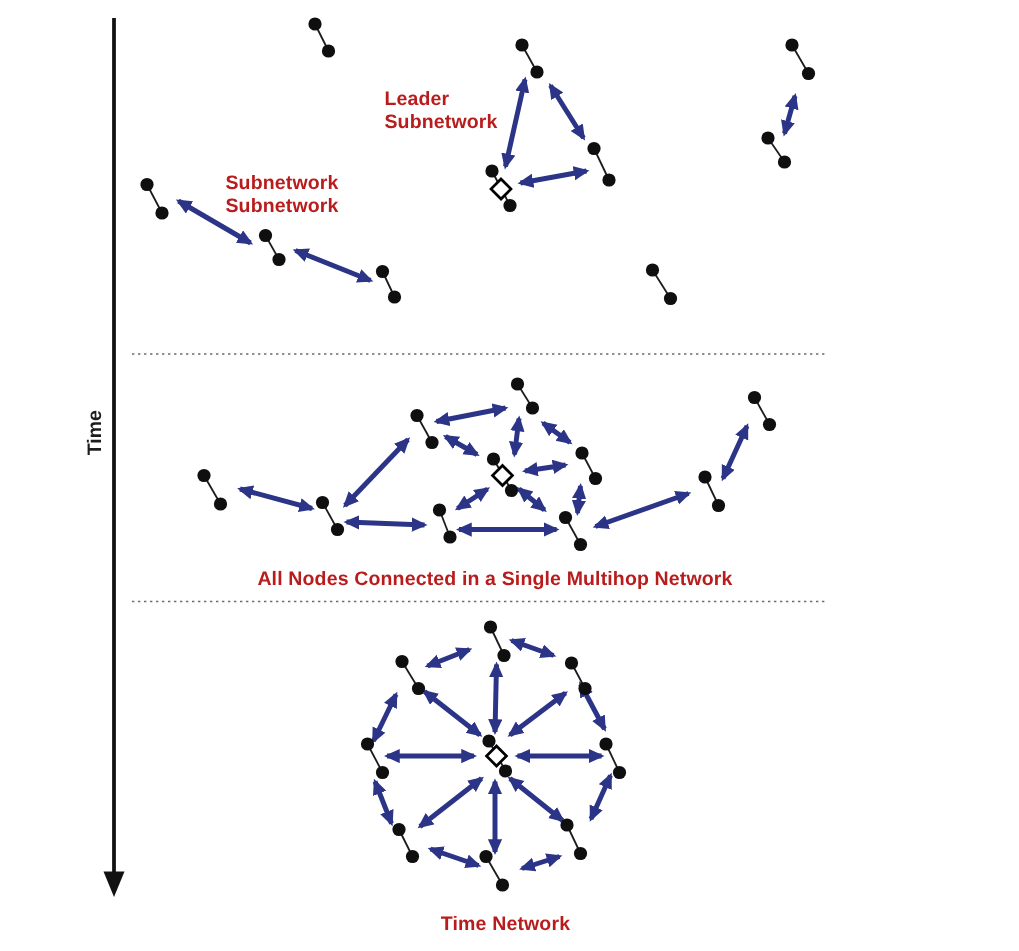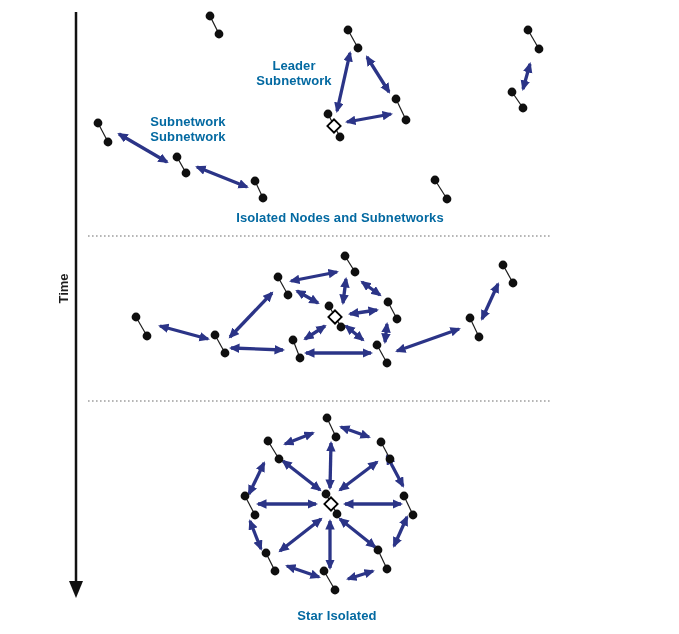--- a/index.html
+++ b/index.html
@@ -8,22 +8,22 @@
     width: 679px;
     height: 634px;
     background: #ffffff;
     font-family: "Liberation Sans", sans-serif;
     overflow: hidden;
   }
   .canvas svg { position: absolute; left: 0; top: 0; }
   .lbl {
     position: absolute;
     transform: translateX(-50%);
-    text-align: center;
-    color: #0369a1;
+    text-align: left;
+    color: #b91c1c;
     font-size: 13px;
     font-weight: bold;
     line-height: 15px;
     white-space: nowrap;
     letter-spacing: 0.1px;
   }
   .time-lbl {
     position: absolute;
     left: 40px;
     top: 281px;
@@ -243,18 +243,18 @@
   <div class="lbl" style="left:294px; top:58px;">
     <div>Leader</div>
     <div>Subnetwork</div>
   </div>
 
   <div class="lbl" style="left:188px; top:114px;">
     <div>Subnetwork</div>
     <div>Subnetwork</div>
   </div>
 
-  <div class="lbl" style="left:340px; top:210px;">Isolated Nodes and Subnetworks</div>
-
-
-  <div class="lbl" style="left:337px; top:608px;">Star Isolated</div>
+
+  <div class="lbl" style="left:330px; top:378px;">All Nodes Connected in a Single Multihop Network</div>
+
+  <div class="lbl" style="left:337px; top:608px;">Time Network</div>
 
 </div>
 
 </body></html>

